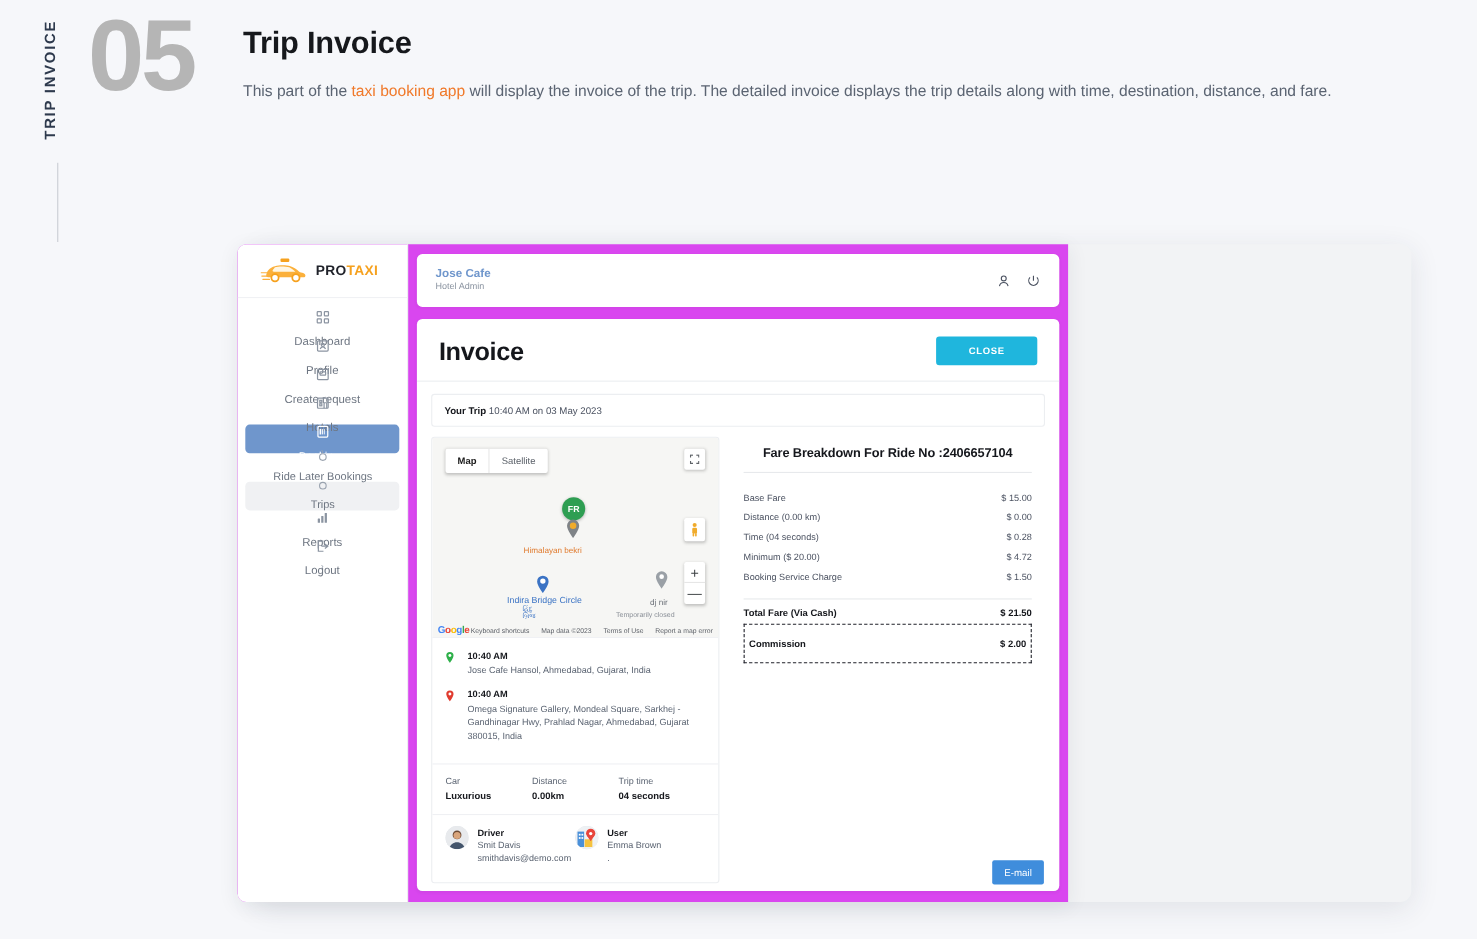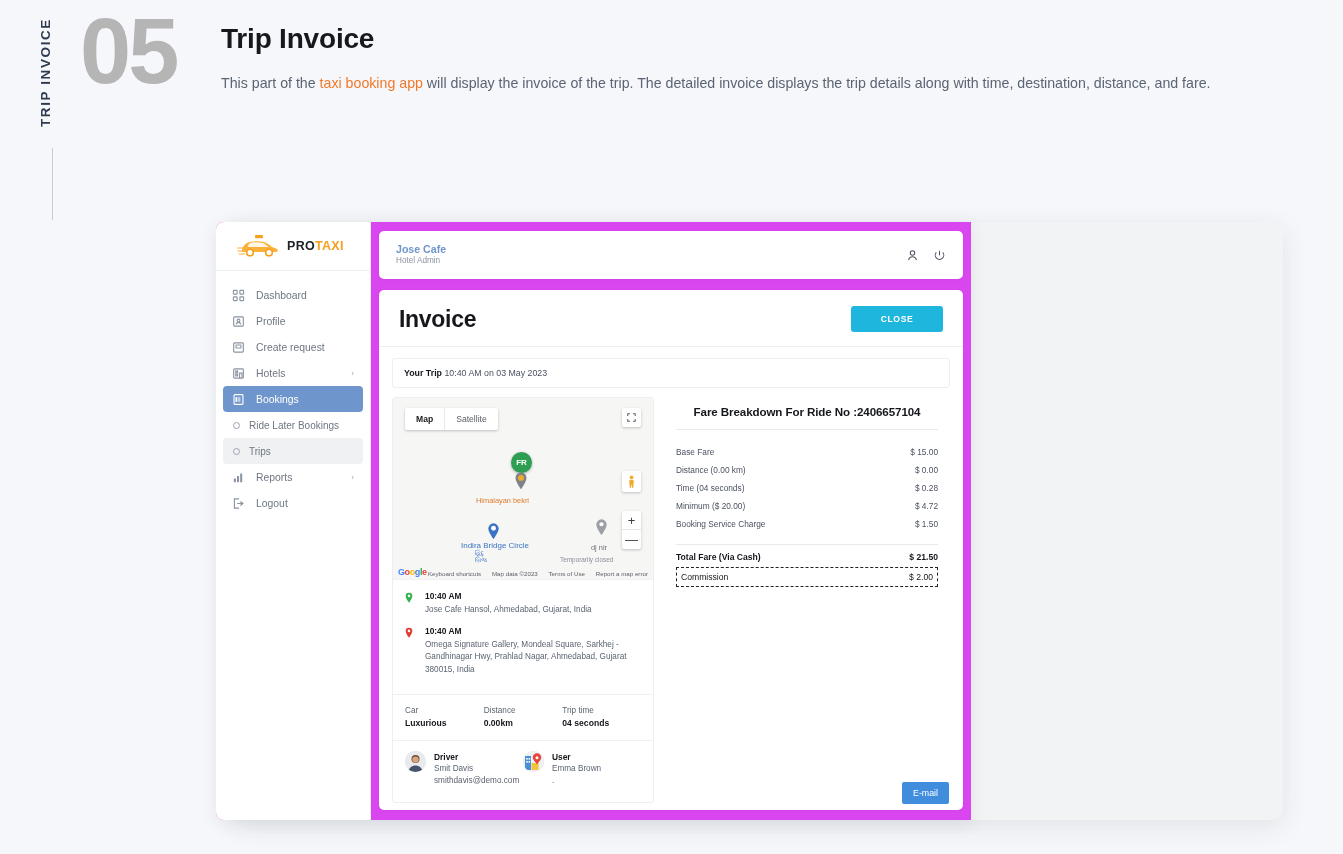--- a/index.html
+++ b/index.html
@@ -71,20 +71,21 @@
   .logotext .pro { color: #20222a; }
   .logotext .taxi { color: #f6a11e; }
 
   .nav { padding-top: 11px; }
   .navitem {
     display: flex; align-items: center; gap: 11px;
     height: 26px; margin: 0 7px; padding: 0 9px;
     border-radius: 4px;
     font-size: 10.4px; color: #6e7682; white-space: nowrap;
     cursor: pointer;
+    flex-direction: column;
   }
   .navitem .ico { width: 13px; height: 13px; flex: 0 0 13px; display: block; color: #8b94a1; }
   .navitem .ico svg { width: 13px; height: 13px; display: block; }
   .navitem .lbl { flex: 1; }
   .navitem .caret { font-size: 8px; color: #9aa3af; }
   .navitem.active {
     background: #6f96cc; color: #ffffff;
   }
   .navitem.active .ico { color: #ffffff; }
   .navitem.active .caret { color: #ffffff; }
@@ -230,22 +231,22 @@
     display: flex; font-size: 8.3px; color: #4a5160; padding: 4px 0; gap: 24px;
   }
   .frow .fk { flex: 1; }
   .frow .fv { text-align: right; }
   .ftotal {
     display: flex; font-size: 8.6px; font-weight: 700; color: #15171c;
     padding: 7px 0 5px 0;
   }
   .ftotal .fk { flex: 1; }
   .fcomm {
-    display: flex; font-size: 8.6px; font-weight: 400; color: #15171c;
-    padding: 4px 4px; border: 1px dashed #20222a;
+    display: flex; font-size: 8.6px; font-weight: 700; color: #15171c;
+    padding: 12px 4px; border: 1px dashed #20222a;
   }
   .fcomm .fk { flex: 1; }
   .fare-sep2 { height: 1px; background: #e7e9ec; margin-top: 11px; }
 
   .emailwrap {
     position: absolute; right: 14px; bottom: 6px;
   }
   .btn-email {
     background: #3f8ddc; color: #fff; border: none; border-radius: 2px;
     font-size: 8.8px; padding: 6px 11px; cursor: pointer;

